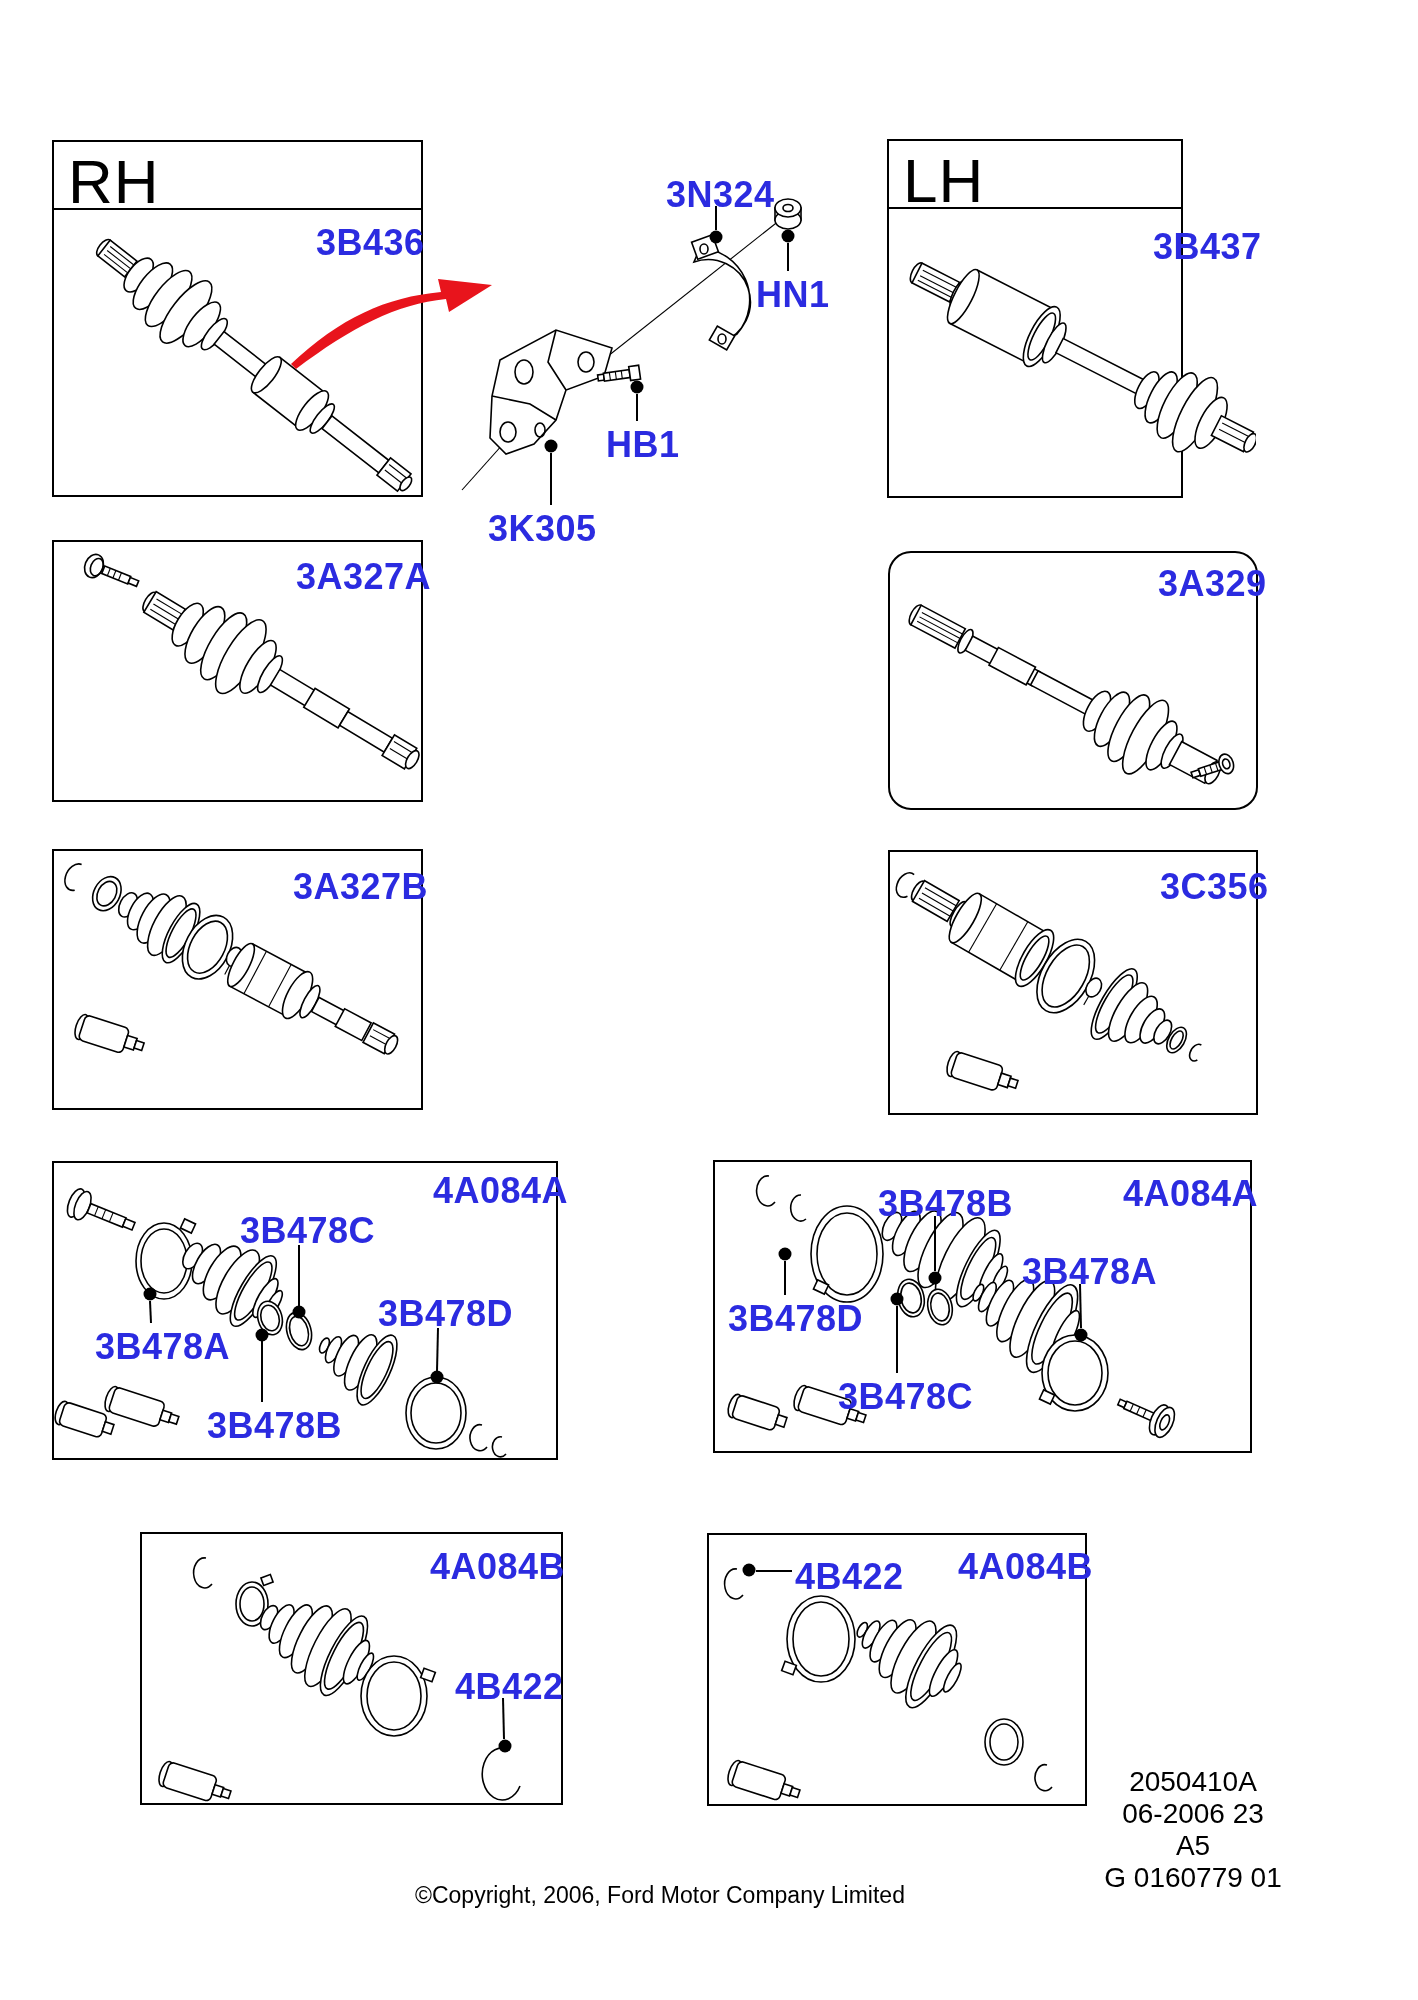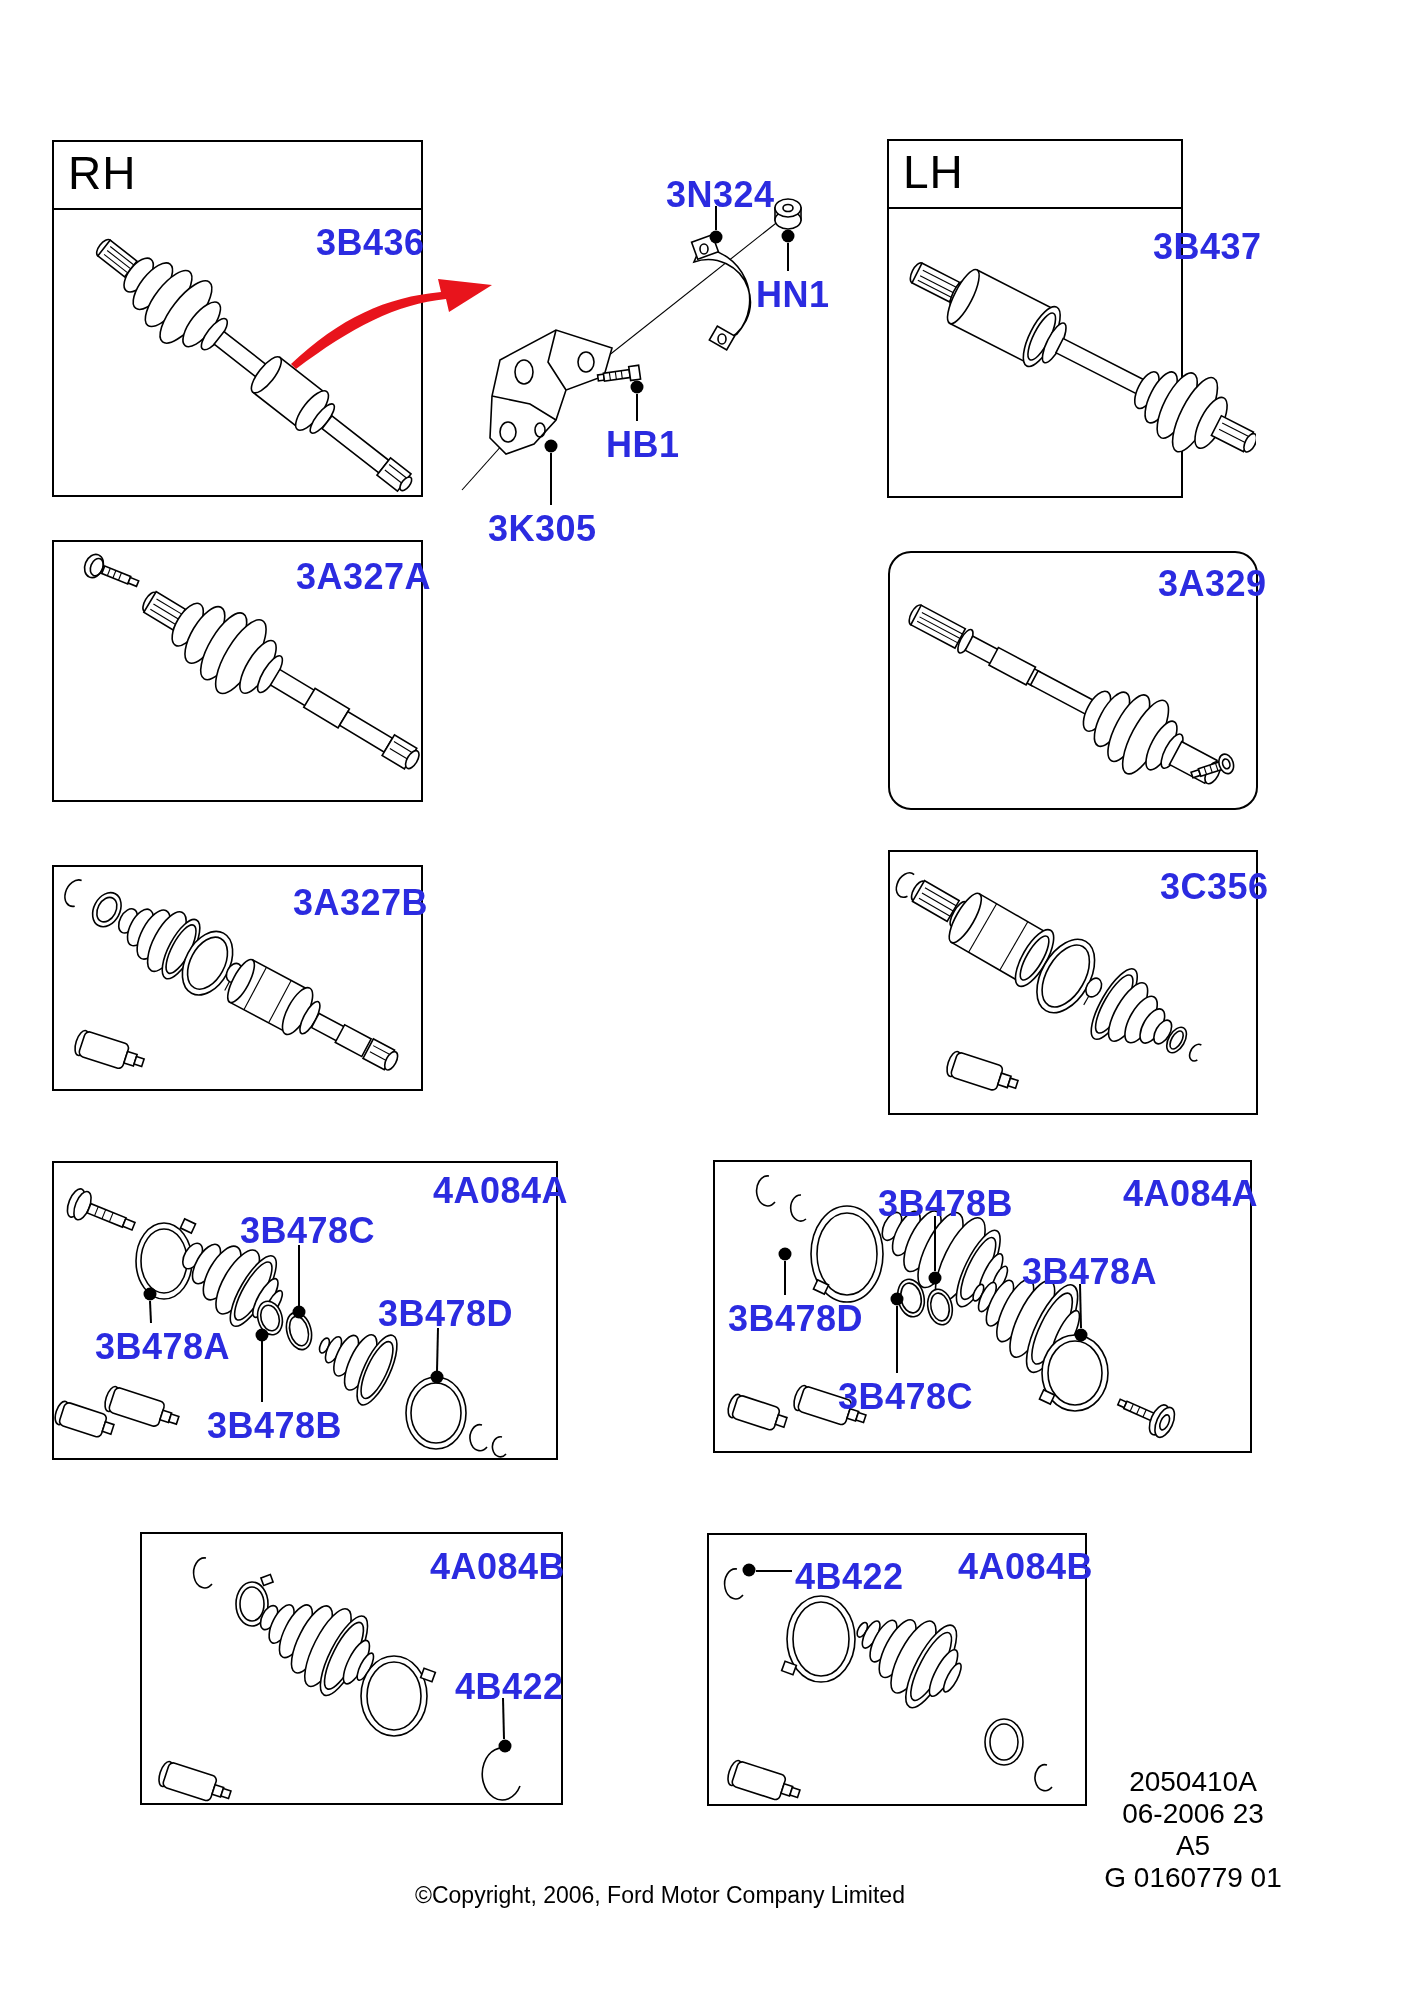--- a/index.html
+++ b/index.html
@@ -1,21 +1,21 @@
 <!DOCTYPE html>
 <html style="--blue: #2b2be0;"><head>
 <meta charset="utf-8">
 <style>
   html,body{margin:0;padding:0;background:#fff;}
   #canvas{position:relative;width:1418px;height:2000px;background:#fff;
           font-family:"Liberation Sans",sans-serif;overflow:hidden;}
   .pbox{position:absolute;border:2px solid #000;box-sizing:border-box;background:#fff;}
   .pbox svg{position:absolute;left:0;top:0;}
   .hdrbar{position:absolute;left:0;top:0;right:0;height:68px;border-bottom:2px solid #000;box-sizing:border-box;}
-  .hdrtext{position:absolute;left:14px;top:4px;font-size:46px;font-weight:400;color:#000;letter-spacing:1px;}
+  .hdrtext{position:absolute;left:14px;top:4px;font-size:62px;font-weight:400;color:#000;letter-spacing:1px;}
   .plabel{position:absolute;color:var(--blue,#2b2be0);font-size:36px;font-weight:bold;
           white-space:nowrap;z-index:10;cursor:pointer;letter-spacing:0.5px;}
   .fw{fill:#fff;stroke:#000;stroke-width:1.6;}
   .ln{fill:none;stroke:#000;stroke-width:1.6;}
   .thin{stroke:#000;stroke-width:1.1;fill:none;}
   .lead{stroke:#000;stroke-width:2;fill:none;}
   .dot{fill:#000;stroke:none;}
   #overlay{position:absolute;left:0;top:0;z-index:5;pointer-events:none;}
   .plate{position:absolute;left:1090px;top:1766px;width:206px;text-align:center;
          font-size:28px;color:#000;line-height:32px;z-index:10;}
@@ -153,21 +153,21 @@
         <rect class="fw" x="8" y="-4" width="24" height="8"></rect>
         <line class="thin" x1="14" y1="-4" x2="14" y2="4"></line>
           <line class="thin" x1="20" y1="-4" x2="20" y2="4"></line>
           <line class="thin" x1="26" y1="-4" x2="26" y2="4"></line>
         <ellipse class="fw" cx="36" cy="0" rx="7" ry="10"></ellipse>
         <ellipse class="ln" cx="36" cy="0" rx="3.5" ry="5"></ellipse>
       </g>
     </svg>
   </div>
 
-  <div class="pbox" style="left:52px;top:849px;width:371px;height:226px;margin-top:16px;">
+  <div class="pbox" style="left:52px;top:849px;width:371px;height:261px;">
     <div class="plabel" style="left:239px;top:15px;">3A327B</div>
     <svg width="367" height="257" viewBox="0 0 367 257">
       <g transform="translate(14,22) rotate(28)">
         <path class="ln" d="M 8 -14 A 10 14 0 1 0 14 12"></path>
         <ellipse class="fw" cx="44" cy="0" rx="13" ry="18"></ellipse>
         <ellipse class="ln" cx="44" cy="0" rx="9" ry="13"></ellipse>
         <ellipse class="fw" cx="68" cy="0" rx="8" ry="13"></ellipse>
         <ellipse class="fw" cx="82" cy="0" rx="10" ry="20"></ellipse>
         <ellipse class="fw" cx="97" cy="0" rx="12" ry="27"></ellipse>
         <ellipse class="fw" cx="112" cy="0" rx="13" ry="33"></ellipse>

